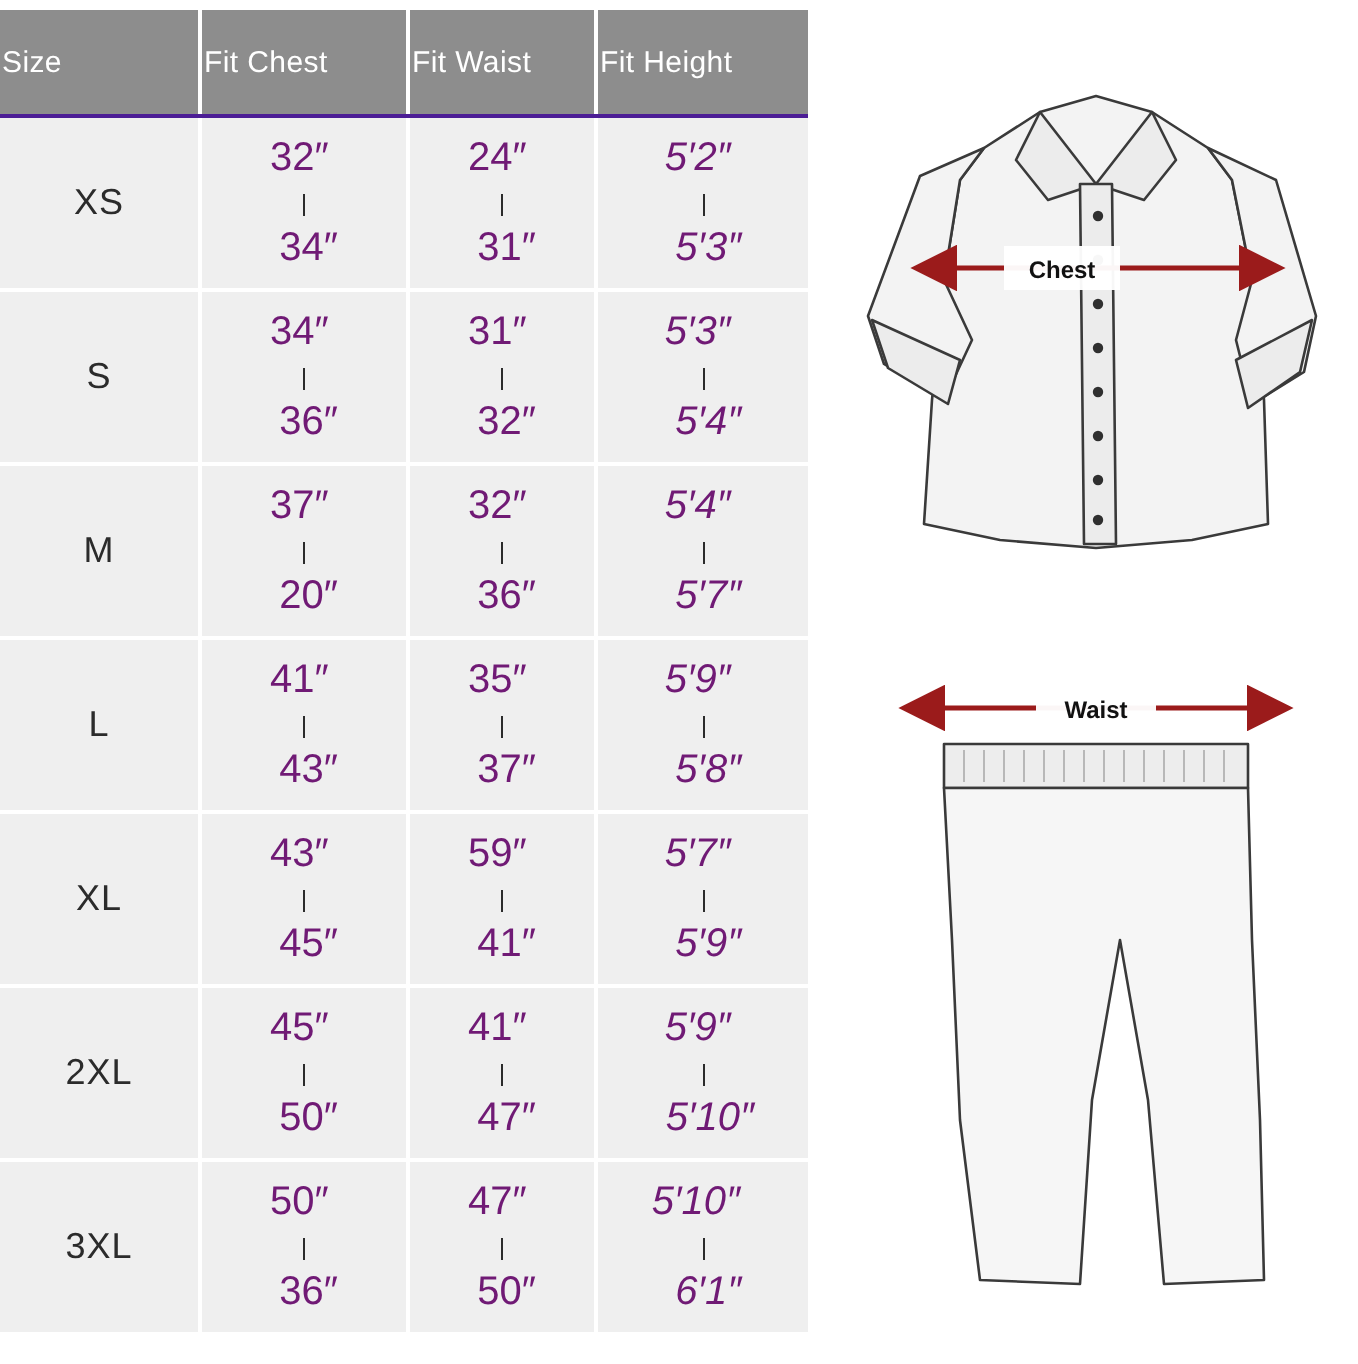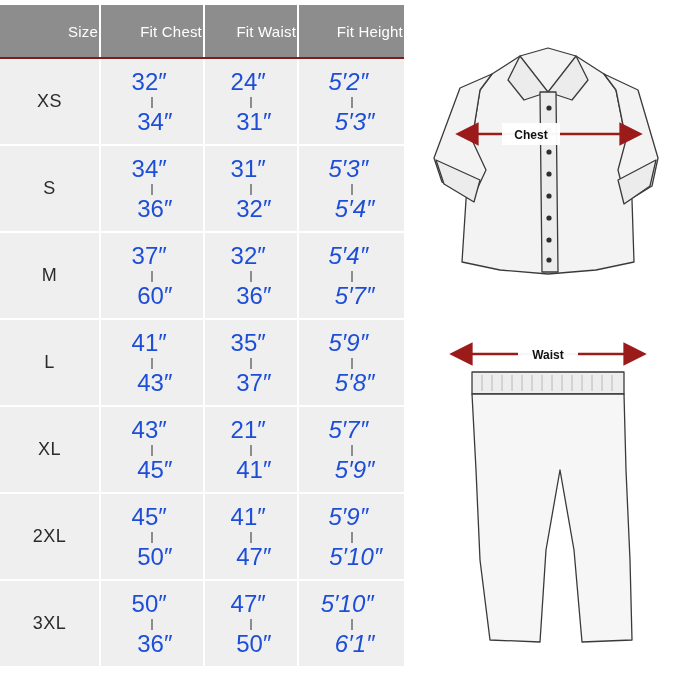--- a/index.html
+++ b/index.html
@@ -33,23 +33,23 @@
   #size-table col.c-chest  { width: 104px; }
   #size-table col.c-waist  { width: 94px; }
   #size-table col.c-height { width: 106px; }
 
   #size-table thead th {
     background: #8d8d8d;
     color: #ffffff;
     font-size: 15px;
     font-weight: normal;
     height: 50px;
-    text-align: right;
+    text-align: left;
     border-right: 2px solid #ffffff;
-    border-bottom: 2px solid #7f1d1d;
+    border-bottom: 2px solid #4c1d95;
     letter-spacing: 0.2px;
   }
   #size-table thead th:last-child { border-right: none; }
 
   #size-table tbody td {
     background: #efefef;
     border-right: 2px solid #ffffff;
     border-bottom: 2px solid #ffffff;
     text-align: center;
     vertical-align: middle;
@@ -66,22 +66,22 @@
   }
 
   
   .range {
     position: relative;
     display: block;
     height: 85px;
   }
   .range .v {
     position: absolute;
-    font-size: 24px;
-    color: #1d4ed8;
+    font-size: 20px;
+    color: #701a75;
     white-space: nowrap;
   }
   .range .v.top {
     left: 50%;
     top: 9px;
     transform: translateX(-58%);
   }
   .range .v.bot {
     left: 50%;
     bottom: 8px;
@@ -189,21 +189,21 @@
         </span>
           </td>
       </tr>
 
       <tr>
         <td><span class="size-label">M</span></td>
         <td>
             <span class="range">
           <span class="v top">37″</span>
           <span class="tick"></span>
-          <span class="v bot">60″</span>
+          <span class="v bot">20″</span>
         </span>
           </td>
         <td>
             <span class="range">
           <span class="v top">32″</span>
           <span class="tick"></span>
           <span class="v bot">36″</span>
         </span>
           </td>
         <td>
@@ -244,21 +244,21 @@
         <td><span class="size-label">XL</span></td>
         <td>
             <span class="range">
           <span class="v top">43″</span>
           <span class="tick"></span>
           <span class="v bot">45″</span>
         </span>
           </td>
         <td>
             <span class="range">
-          <span class="v top">21″</span>
+          <span class="v top">59″</span>
           <span class="tick"></span>
           <span class="v bot">41″</span>
         </span>
           </td>
         <td>
             <span class="range">
           <span class="v top">5′7″</span>
           <span class="tick"></span>
           <span class="v bot">5′9″</span>
         </span>

